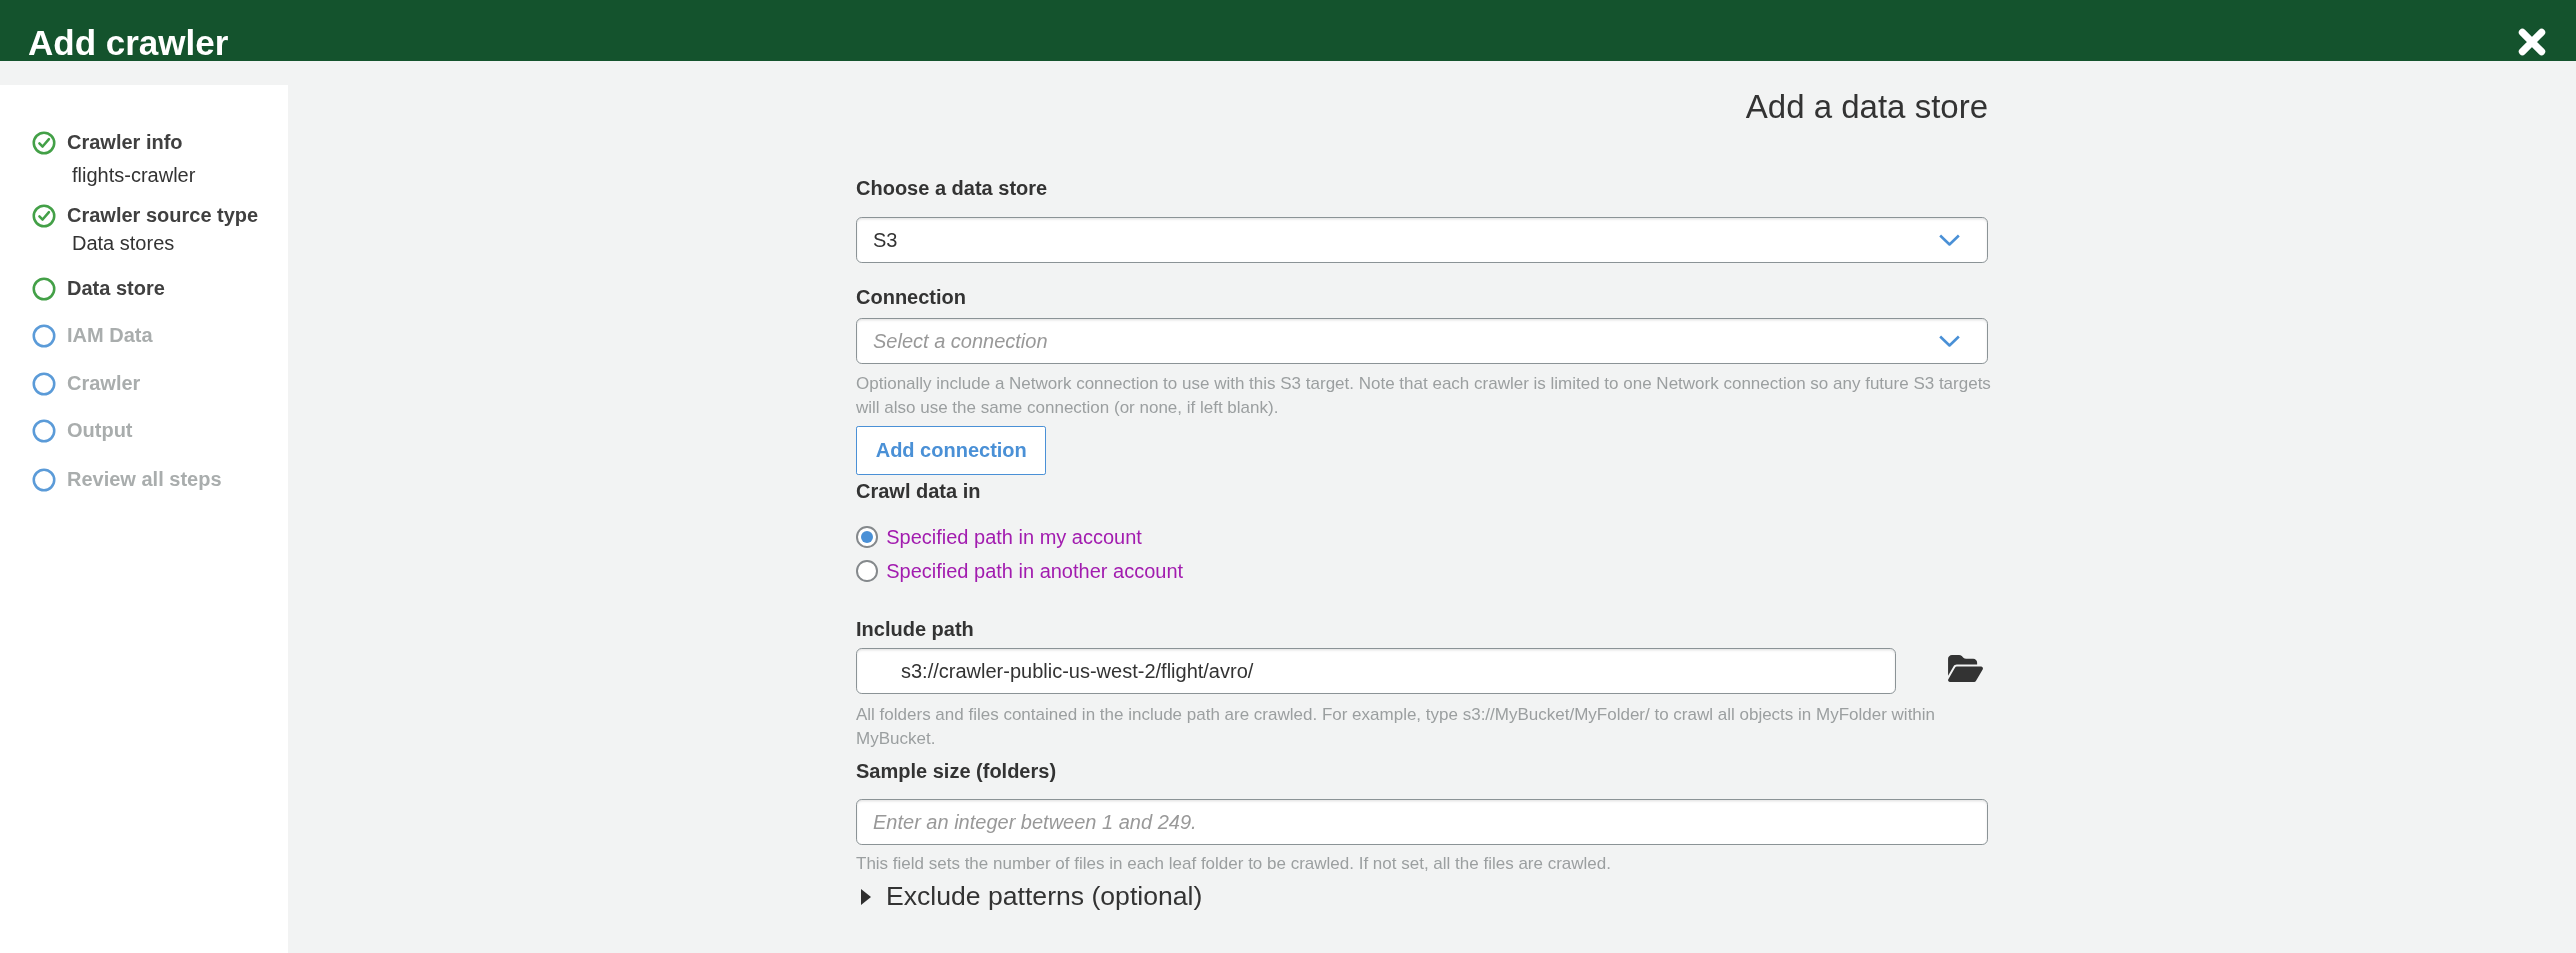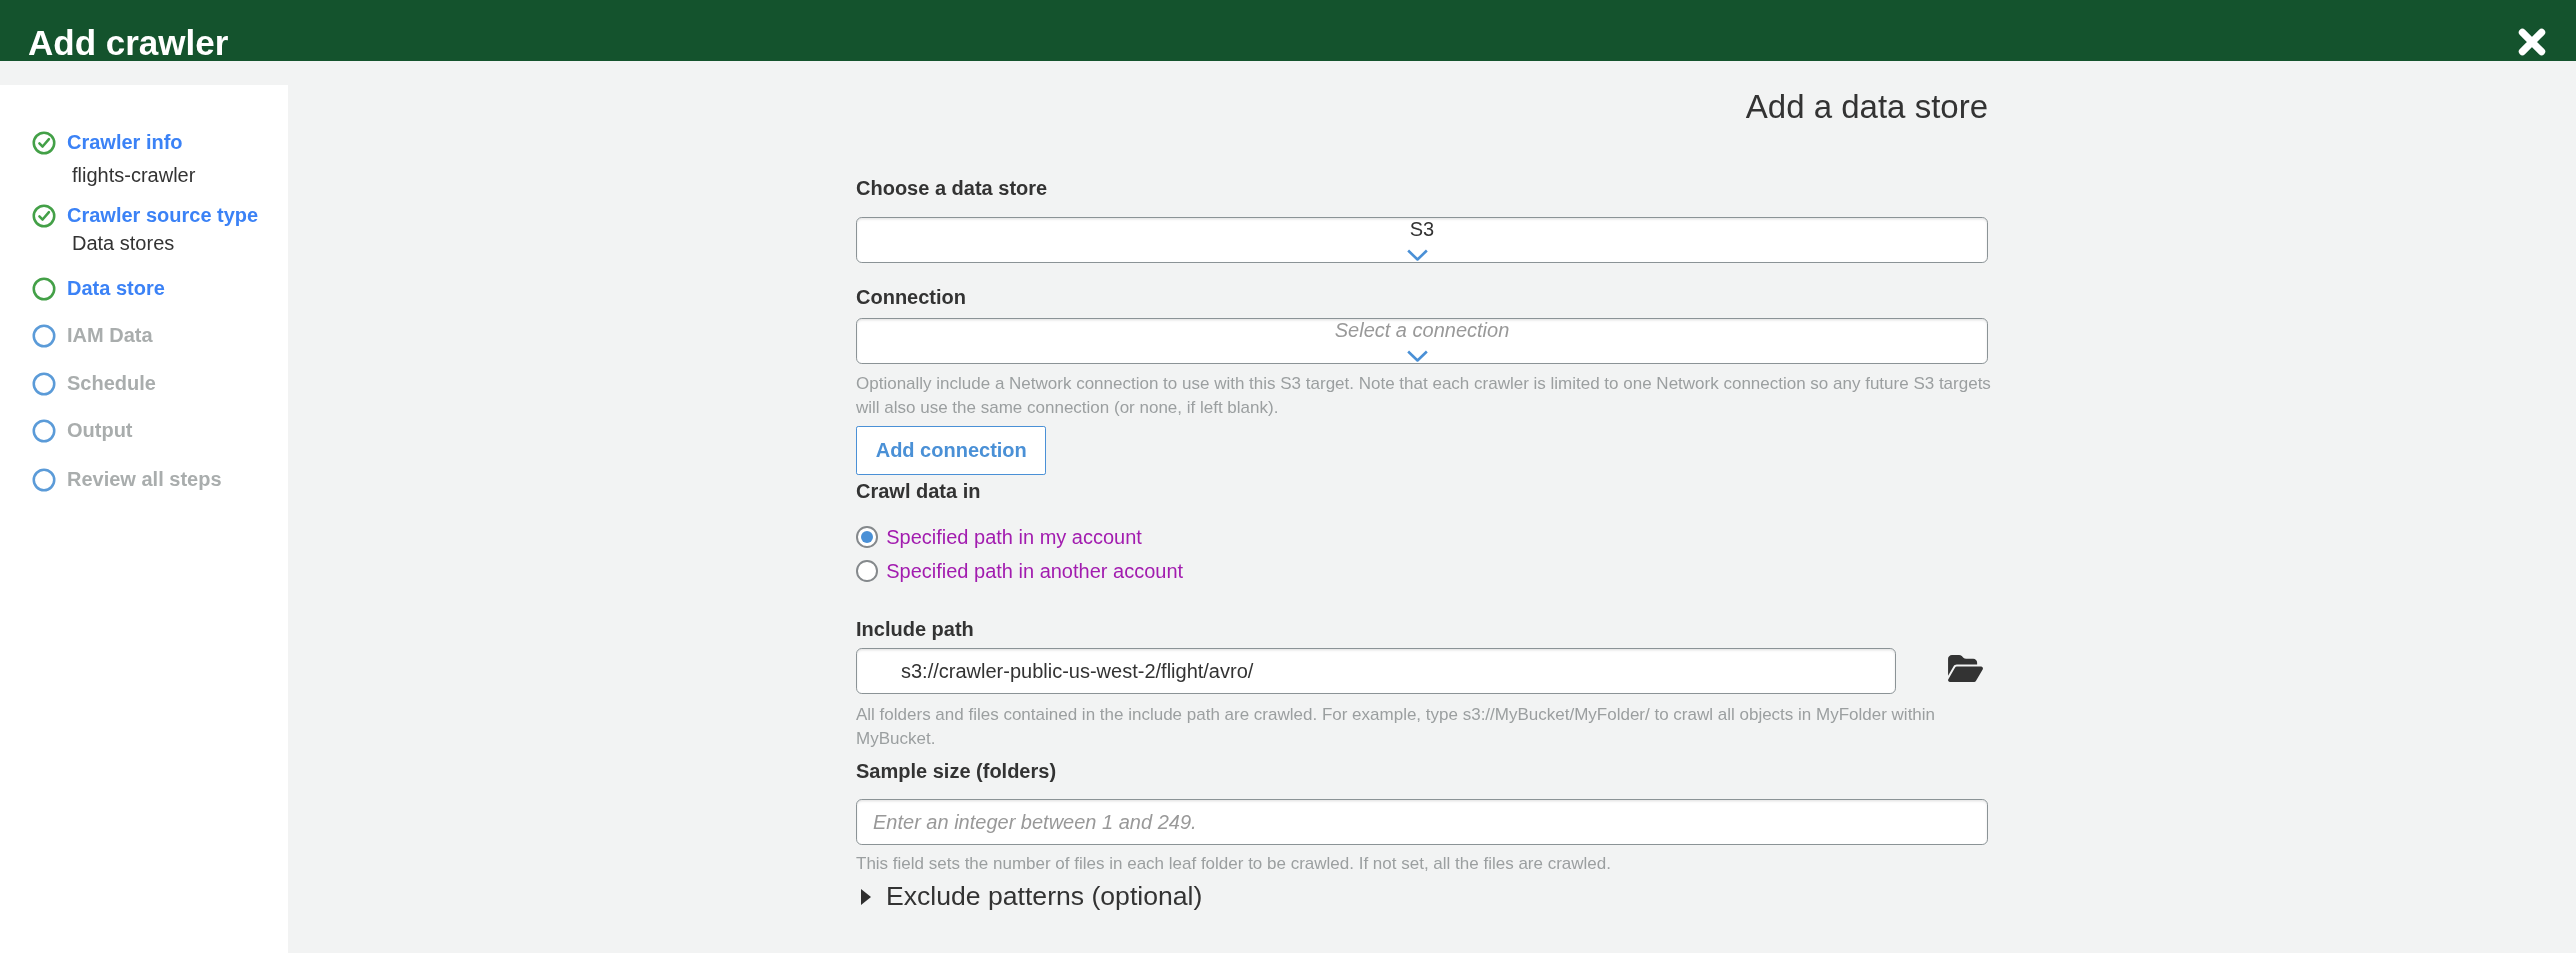--- a/index.html
+++ b/index.html
@@ -33,21 +33,21 @@
   .step, .substep {
     position: absolute; left: 0; width: 288px; height: 29px;
     display: flex; align-items: center;
   }
   .step { cursor: pointer; }
   .step-icon { position: absolute; left: 32px; width: 24px; height: 24px; }
   .step-label {
     position: absolute; left: 67px; font-size: 20px; font-weight: 700;
     white-space: nowrap;
   }
-  .step.done .step-label, .step.active .step-label { color: #3b82f6; }
+  .step.done .step-label, .step.active .step-label { color: #404040; }
   .step.todo .step-label { color: #a9adad; }
   .substep .sub-label {
     position: absolute; left: 72px; font-size: 20px; color: #333333;
     white-space: nowrap;
   }
 
   
   .content {
     position: absolute; left: 856px; top: 0; width: 1150px; height: 953px;
   }
@@ -66,21 +66,20 @@
   .lbl-include { top: 618px; }
   .lbl-sample  { top: 760px; }
 
   .select-box, .text-input {
     width: 1132px; height: 46px;
     background: #ffffff;
     border: 1.4px solid #8b9396; border-radius: 5.8px;
     box-shadow: inset 0 1.4px 2.2px rgba(0,0,0,0.10);
     font-size: 20px; color: #333333;
     padding: 0 16px;
-    flex-direction: column;
   }
   .select-box { display: flex; align-items: center; cursor: pointer; }
   .sel-store { top: 217px; }
   .sel-conn  { top: 318px; }
   .select-value { flex: 1; }
   .select-value.placeholder { color: #999999; font-style: italic; }
   .chevron { flex: none; margin-right: 10px; }
 
   .help-text {
     font-size: 17px; color: #9b9fa0; line-height: 24.4px; width: 1150px;
@@ -192,21 +191,21 @@
     </span>
     <span class="step-label">IAM Data</span>
   </div>
 
   <div class="step todo" style="top:284px">
     <span class="step-icon">
       <svg width="24" height="24" viewBox="0 0 34 34">
         <circle cx="17" cy="17" r="14.5" fill="none" stroke="#5b9bd8" stroke-width="3.6"></circle>
       </svg>
     </span>
-    <span class="step-label">Schedule</span>
+    <span class="step-label">Crawler</span>
   </div>
 
   <div class="step todo" style="top:331px">
     <span class="step-icon">
       <svg width="24" height="24" viewBox="0 0 34 34">
         <circle cx="17" cy="17" r="14.5" fill="none" stroke="#5b9bd8" stroke-width="3.6"></circle>
       </svg>
     </span>
     <span class="step-label">Output</span>
   </div>

